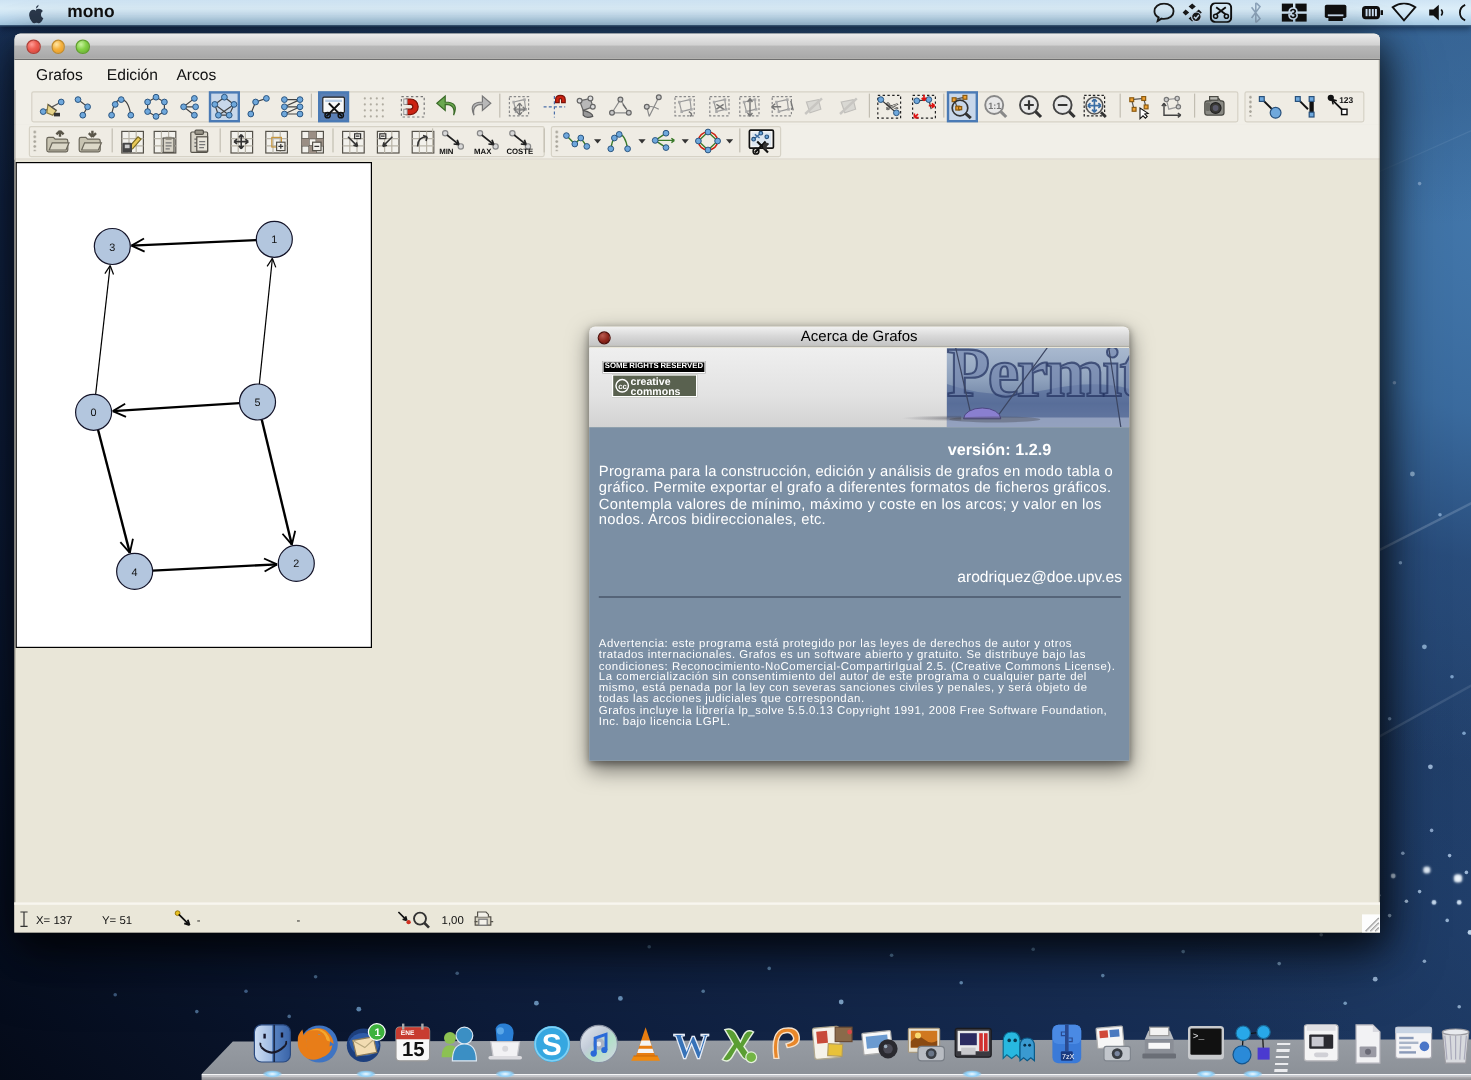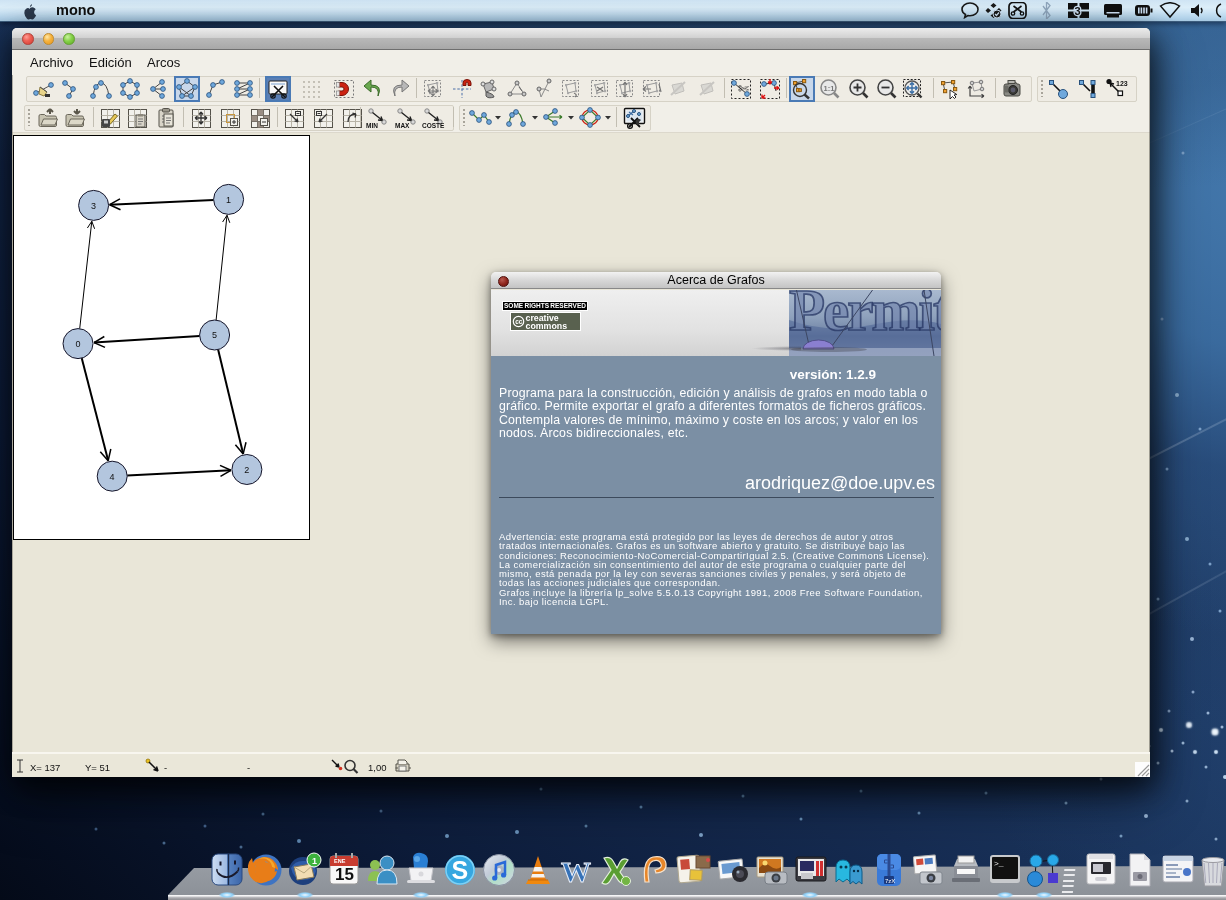--- a/index.html
+++ b/index.html
@@ -86,21 +86,21 @@
 #dlgart .big { position:absolute; left:0px; top:-14px; font-size:59px; font-weight:bold; font-family:"Liberation Serif",serif;
   color:rgba(112,130,172,.60); -webkit-text-stroke:1.7px rgba(35,50,95,.72); letter-spacing:-2px; }
 #srr { position:absolute; left:11px; top:11px; width:86px; height:10px; background:#000; border:1px solid #fff;
   color:#fff; font-size:6.5px; font-weight:bold; text-align:center; line-height:8px; white-space:nowrap; }
 #ccbadge { position:absolute; left:19px; top:22px; width:71px; height:19px; background:#59614f; border:1px solid #fff;
   color:#fff; }
 #dlgbody { position:absolute; left:0; top:84px; right:0; bottom:0; background:#7b8fa4; color:#fff; }
 #dlgbody .ver { position:absolute; right:65px; top:11px; font-size:13.5px; font-weight:bold; }
 #dlgbody .desc { position:absolute; left:8px; top:31px; width:437px; font-size:12.3px; line-height:13.3px; letter-spacing:.2px;}
 #dlgbody .cc { position:absolute; right:6px; top:100px; font-size:14.5px; font-weight:bold; }
-#dlgbody .mail { position:absolute; right:6px; top:117px; font-size:18px; }
+#dlgbody .mail { position:absolute; right:6px; top:117px; font-size:13px; }
 #dlgbody hr { position:absolute; left:8px; right:7px; top:141px; border:none; border-top:1px solid #3c4a5c; width:435px;}
 #dlgbody .warn { position:absolute; left:8px; top:176px; width:460px; font-size:9.5px; line-height:9.3px; letter-spacing:.42px; white-space:nowrap; }
 
 #dockarea { position:absolute; left:0; top:840px; width:1226px; height:60px; }
 #shelf { position:absolute; left:0; top:0; width:1226px; height:60px;
   background:linear-gradient(#a8adb3 0%, #989da4 40%, #8a8f96 100%);
   clip-path:polygon(194px 28px, 1226px 26px, 1226px 55px, 168px 55px); }
 #shelffront { position:absolute; left:168px; right:0; top:55px; height:5px;
   background:linear-gradient(#eeeeef 0%, #ababaf 45%, #909094 100%);
   border-top:1px solid #f5f5f6; }
@@ -178,21 +178,21 @@
       </svg>
   </div>
 
   <div id="win">
     <div id="titlebar">
       <div class="tl t1"></div>
         <div class="tl t2"></div>
         <div class="tl t3"></div>
     </div>
     <div id="appmenu">
-      <span style="left:18px">Archivo</span>
+      <span style="left:18px">Grafos</span>
       <span style="left:77px">Edición</span>
       <span style="left:135px">Arcos</span>
     </div>
     <div id="tb1">
         <div class="tgrp" style="left:14px;width:1006px"></div>
         <div class="tgrp" style="left:1025px;width:100px"></div>
       <div class="ti" style="left:20px">
           <svg width="24" height="24" viewBox="0 0 24 24">
             <line x1="4" y1="16" x2="19" y2="8" stroke="#555"></line>
             <circle cx="4" cy="16" r="2.4" fill="#6fa8dc" stroke="#28517c" stroke-width=".8"></circle>

